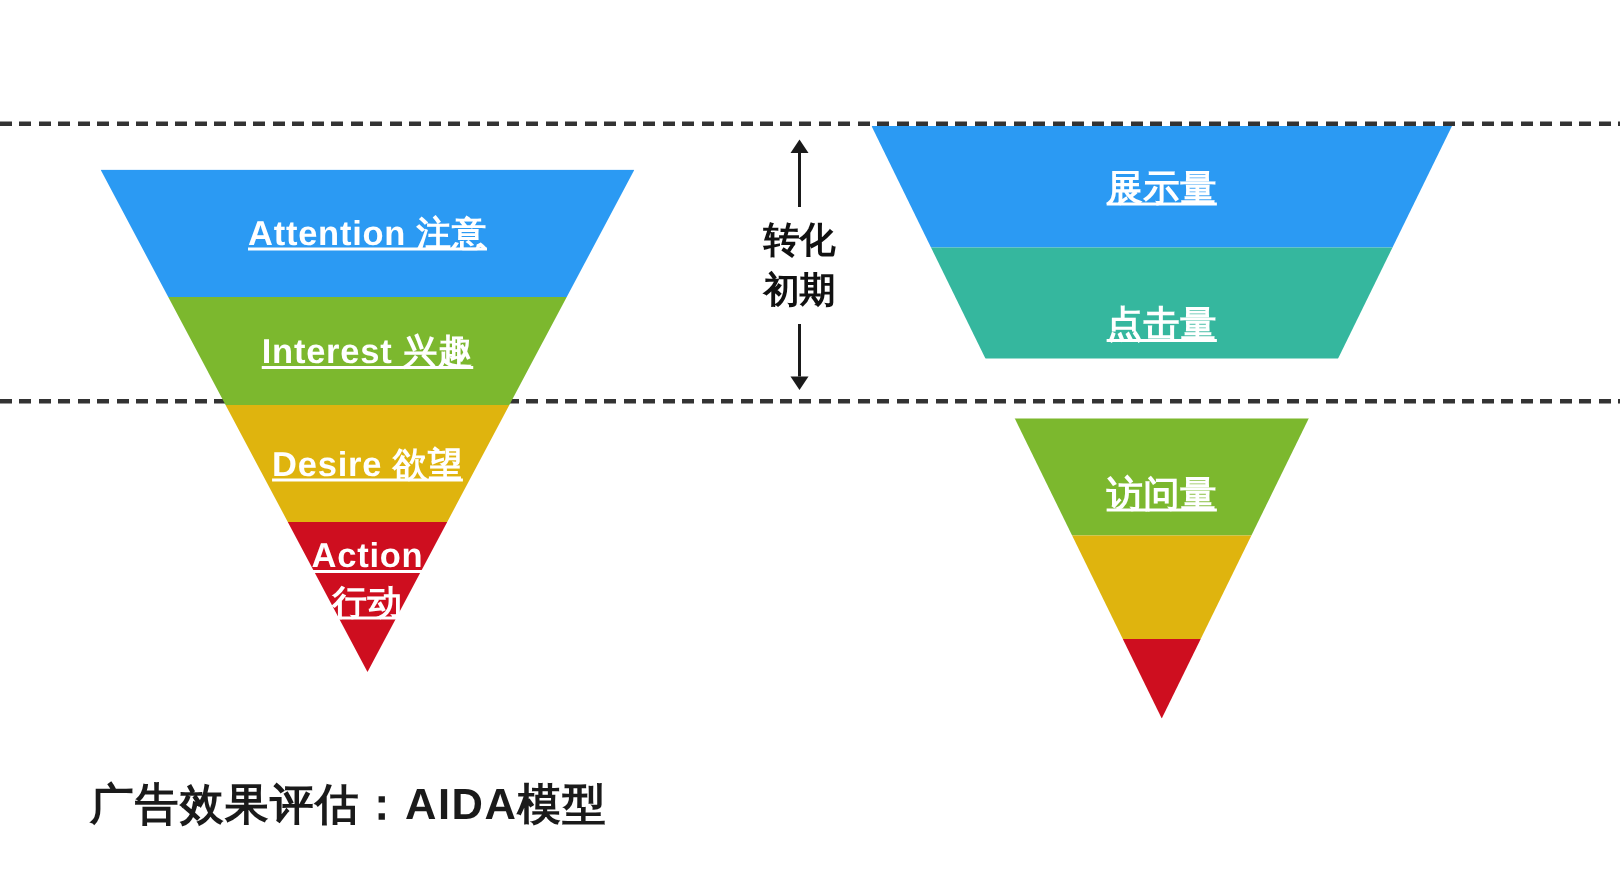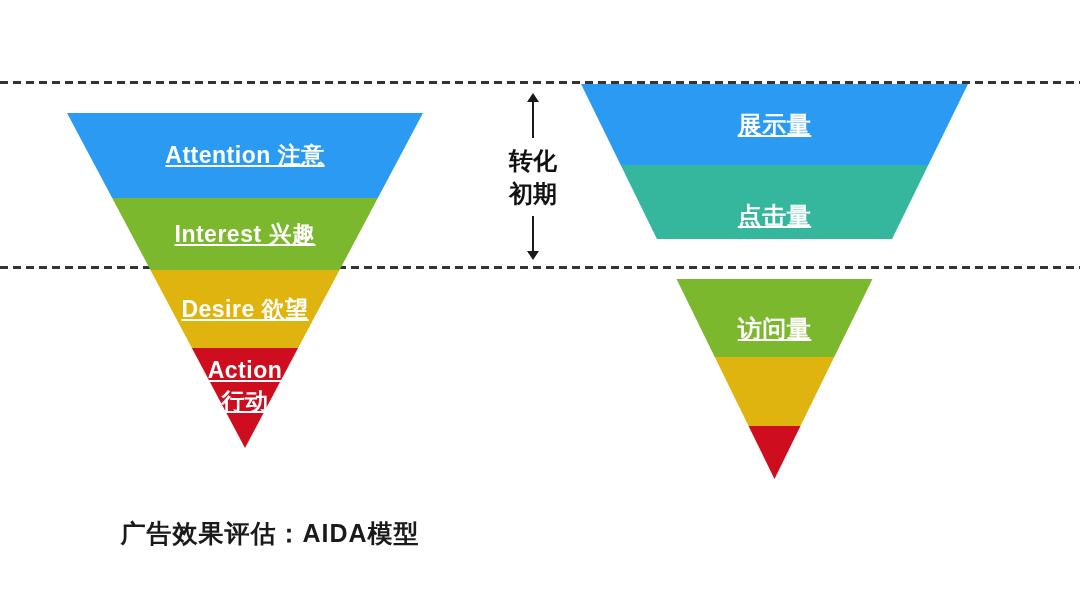--- a/index.html
+++ b/index.html
@@ -60,22 +60,22 @@
   .ah-up   { border-bottom:9px solid #1a1a1a; }
   .ah-down { border-top:9px solid #1a1a1a; }
   .aline { width:2px; flex:1; background:#1a1a1a; }
   .atext {
     padding:6px 0; text-align:center; font-weight:bold;
     font-size:24px; line-height:33px; color:#111;
   }
 
   
   .caption {
-    position:absolute; width:420px; text-align:center;
-    font-size:25px; font-weight:bold; color:#1a1a1a; top:517px;
+    position:absolute; width:420px; 
+    font-size:29px; font-weight:bold; color:#1a1a1a; top:517px;
     letter-spacing:1px;
   }
   .caption-left  { left:60px; }
   .caption-right { left:570px; }
 </style>
 </head>
 <body>
 
 <div class="canvas">
 

